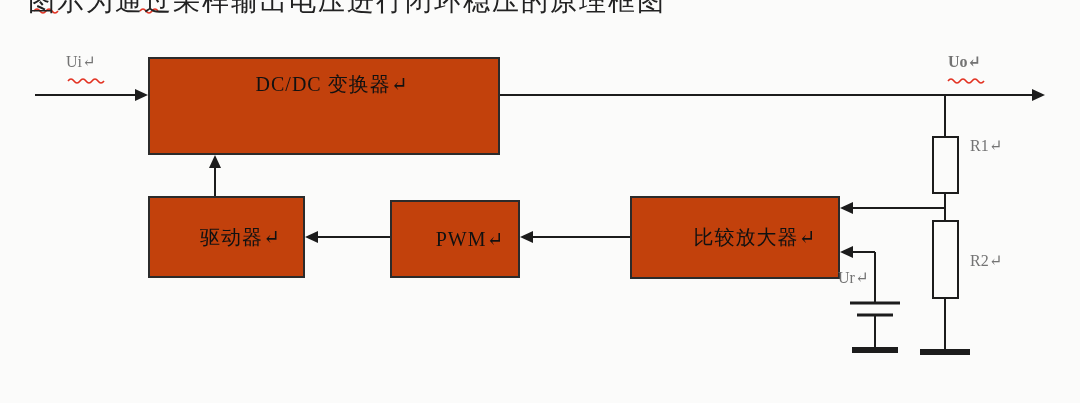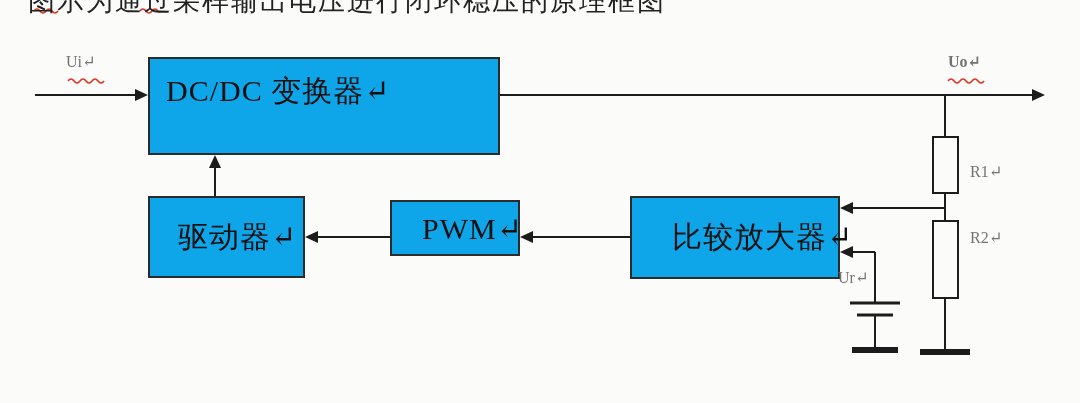--- a/index.html
+++ b/index.html
@@ -7,49 +7,50 @@
     position:relative;
     width:1080px;height:403px;
     background:#fbfbfa;
     overflow:hidden;
     font-family:"Liberation Serif","DejaVu Serif",serif;
     color:#1f1f1f;
   }
   #diagram-svg{position:absolute;left:0;top:0;}
   .blk{
     position:absolute;
-    background:#0ea5e9;
+    background:#c2410c;
     border:2px solid #2b2b2b;
     box-sizing:border-box;
     display:flex;
     align-items:center;
-    font-size:30px;
+    font-size:20px;
     letter-spacing:1px;
     color:#111;
+    justify-content:center;
   }
   .blk .lbl{white-space:nowrap;}
   .blk-dcdc{left:148px;top:57px;width:352px;height:98px;align-items:flex-start;}
   .blk-dcdc .lbl{padding:12px 0 0 16px;}
   .blk-driver{left:148px;top:196px;width:157px;height:82px;}
   .blk-driver .lbl{padding-left:28px;}
-  .blk-pwm{left:390px;top:200px;width:130px;height:56px;}
+  .blk-pwm{left:390px;top:200px;width:130px;height:78px;}
   .blk-pwm .lbl{padding-left:30px;}
   .blk-comp{left:630px;top:196px;width:210px;height:83px;}
   .blk-comp .lbl{padding-left:40px;}
   .flabel{
     position:absolute;
     font-size:16px;
     color:#737373;
     white-space:nowrap;
     text-align:center;
   }
   .lbl-ui{left:66px;top:52px;}
   .lbl-uo{left:948px;top:52px;font-weight:bold;}
-  .lbl-r1{left:970px;top:162px;}
-  .lbl-r2{left:970px;top:228px;}
+  .lbl-r1{left:970px;top:136px;}
+  .lbl-r2{left:970px;top:251px;}
   .lbl-ur{left:838px;top:268px;}
   .cropped-caption{
     position:absolute;
     left:28px;top:-17px;
     font-size:27px;
     letter-spacing:2px;
     color:#222;
     white-space:nowrap;
   }
 </style>

